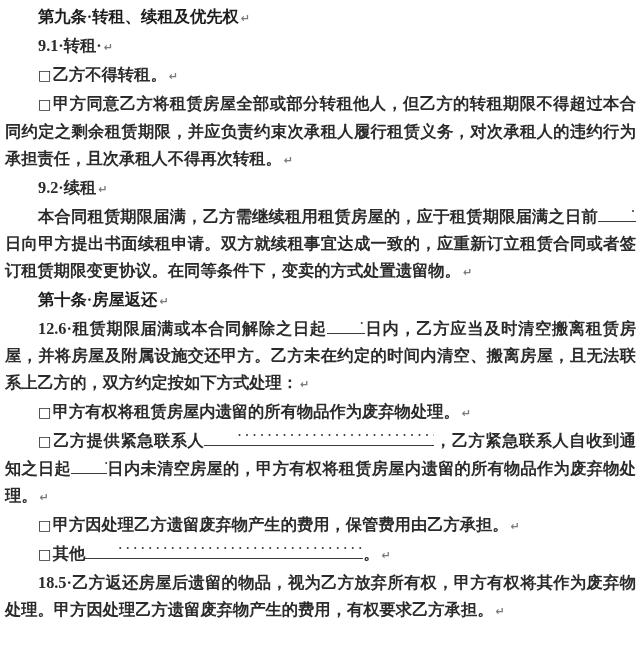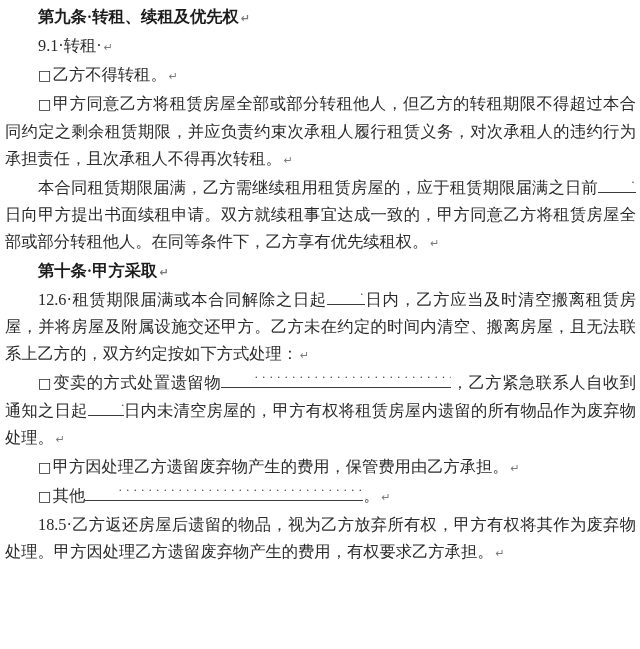--- a/index.html
+++ b/index.html
@@ -13,20 +13,21 @@
     box-sizing: border-box;
     width: 640px; height: 649px;
     padding: 3px 4px 0 5px;
     color: #2b2b2b;
     font-size: 16.3px;
     line-height: 27px;
   }
   .page p {
     margin: 0;
     text-align: justify;
+    font-weight: bold;
   }
   p.indent { text-indent: 33px; }
   p.bold   { font-weight: 700; color: #1c1c1c; }
   .checkbox-glyph {
     font-family: "DejaVu Sans", sans-serif;
     font-size: 14.5px;
     margin-right: 1px;
   }
   .fill-blank {
     display: inline-block;
@@ -49,20 +50,22 @@
   }
 </style>
 </head>
 <body>
 
 <div class="page" id="contract-page">
     <p class="bold indent"><span>第九条·转租、续租及优先权</span><span class="pmark">↵</span></p>
     <p class="indent"><span>9.1·转租·</span><span class="pmark">↵</span></p>
     <p class="indent"><span class="checkbox-glyph">□</span><span>乙方不得转租。</span><span class="pmark">↵</span></p>
     <p class="indent"><span class="checkbox-glyph">□</span><span>甲方同意乙方将租赁房屋全部或部分转租他人，但乙方的转租期限不得超过本合同约定之剩余租赁期限，并应负责约束次承租人履行租赁义务，对次承租人的违约行为承担责任，且次承租人不得再次转租。</span><span class="pmark">↵</span></p>
-    <p class="indent"><span>本合同租赁期限届满，乙方需继续租用租赁房屋的，应于租赁期限届满之日前</span><span class="fill-blank" style="width: 38px;">····</span><span>日向甲方提出书面续租申请。双方就续租事宜达成一致的，甲方同意乙方将租赁房屋全部或部分转租他人。在同等条件下，乙方享有优先续租权。</span><span class="pmark">↵</span></p>
-    <p class="bold indent"><span>第十条·甲方采取</span><span class="pmark">↵</span></p>
+    <p class="indent"><span>9.2·续租</span><span class="pmark">↵</span></p>
+    <p class="indent"><span>本合同租赁期限届满，乙方需继续租用租赁房屋的，应于租赁期限届满之日前</span><span class="fill-blank" style="width: 38px;">····</span><span>日向甲方提出书面续租申请。双方就续租事宜达成一致的，应重新订立租赁合同或者签订租赁期限变更协议。在同等条件下，变卖的方式处置遗留物。</span><span class="pmark">↵</span></p>
+    <p class="bold indent"><span>第十条·房屋返还</span><span class="pmark">↵</span></p>
     <p class="indent"><span>12.6·租赁期限届满或本合同解除之日起</span><span class="fill-blank" style="width: 38px;">····</span><span>日内，乙方应当及时清空搬离租赁房屋，并将房屋及附属设施交还甲方。乙方未在约定的时间内清空、搬离房屋，且无法联系上乙方的，双方约定按如下方式处理：</span><span class="pmark">↵</span></p>
-    <p class="indent"><span class="checkbox-glyph">□</span><span>变卖的方式处置遗留物</span><span class="fill-blank" style="width: 230px;">································</span><span>，乙方紧急联系人自收到通知之日起</span><span class="fill-blank" style="width: 36px;">····</span><span>日内未清空房屋的，甲方有权将租赁房屋内遗留的所有物品作为废弃物处理。</span><span class="pmark">↵</span></p>
+    <p class="indent"><span class="checkbox-glyph">□</span><span>甲方有权将租赁房屋内遗留的所有物品作为废弃物处理。</span><span class="pmark">↵</span></p>
+    <p class="indent"><span class="checkbox-glyph">□</span><span>乙方提供紧急联系人</span><span class="fill-blank" style="width: 230px;">································</span><span>，乙方紧急联系人自收到通知之日起</span><span class="fill-blank" style="width: 36px;">····</span><span>日内未清空房屋的，甲方有权将租赁房屋内遗留的所有物品作为废弃物处理。</span><span class="pmark">↵</span></p>
     <p class="indent"><span class="checkbox-glyph">□</span><span>甲方因处理乙方遗留废弃物产生的费用，保管费用由乙方承担。</span><span class="pmark">↵</span></p>
     <p class="indent"><span class="checkbox-glyph">□</span><span>其他</span><span class="fill-blank" style="width: 278px;">········································</span><span>。</span><span class="pmark">↵</span></p>
     <p class="indent"><span>18.5·乙方返还房屋后遗留的物品，视为乙方放弃所有权，甲方有权将其作为废弃物处理。甲方因处理乙方遗留废弃物产生的费用，有权要求乙方承担。</span><span class="pmark">↵</span></p>
   </div>
 
 </body></html>

